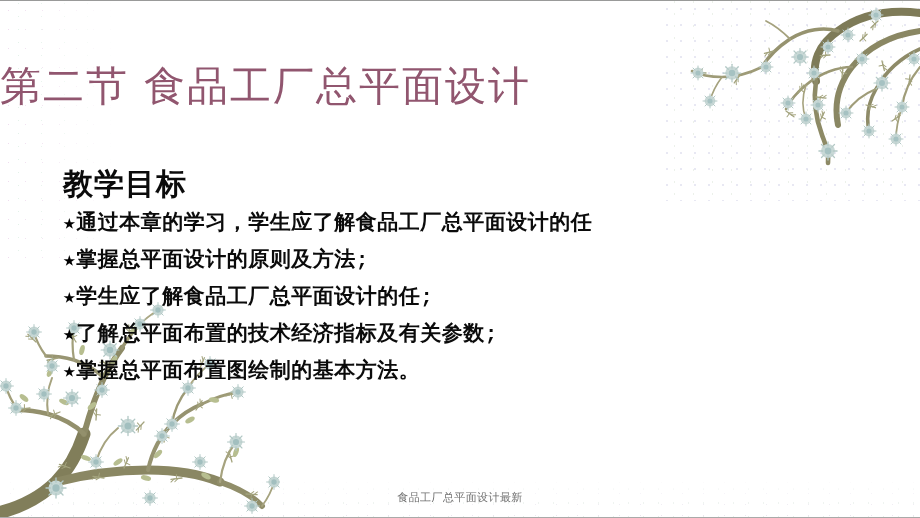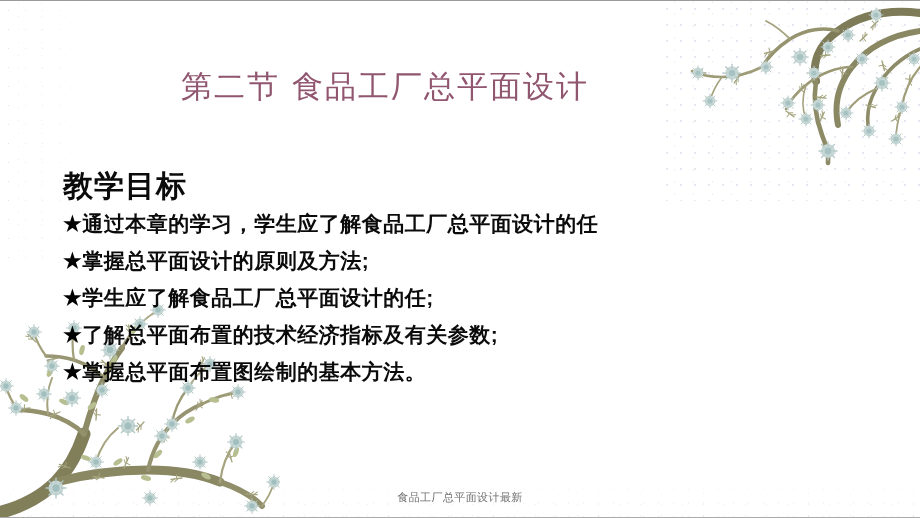--- a/index.html
+++ b/index.html
@@ -64,37 +64,37 @@
   }
   .branch-tr { right: 0; top: 0; width: 250px; height: 165px; }
   .branch-bl { left: 0; bottom: 0; width: 280px; height: 215px; }
 
   
   #title {
     position: absolute;
     left: 0;
     top: 58px;
     width: 770px;
-    text-align: center;
+    text-align: left;
     font-family: "DejaVu Serif", "Liberation Serif", serif;
-    font-size: 31px;
+    font-size: 41px;
     line-height: 54px;
     letter-spacing: 2px;
     color: #91566f;
     white-space: nowrap;
   }
 
   
   #body-block {
     position: absolute;
     left: 63px;
     top: 166px;
     width: 640px;
     color: #0b0b0b;
-    font-family: Liberation Sans, sans-serif;
+    font-family: Liberation Mono, monospace;
   }
   #objectives-heading {
     font-size: 30px;
     line-height: 38px;
     font-weight: 700;
     letter-spacing: 1px;
     margin-bottom: 2px;
   }
   .bullet-row {
     display: flex;

